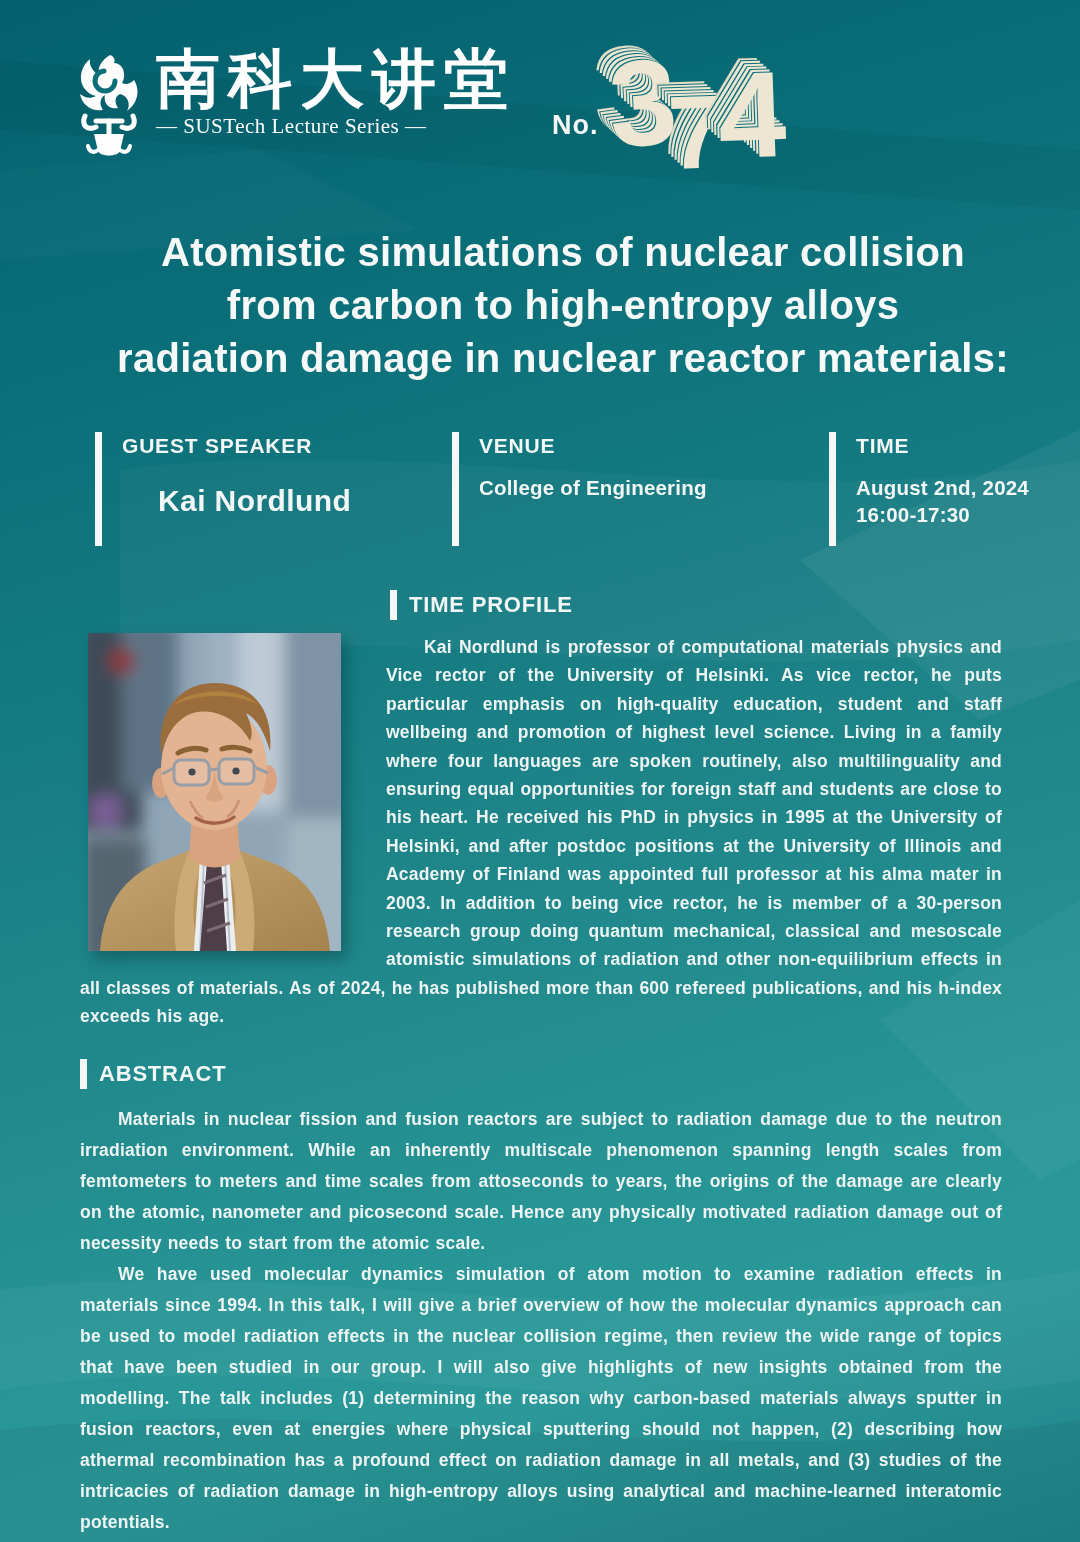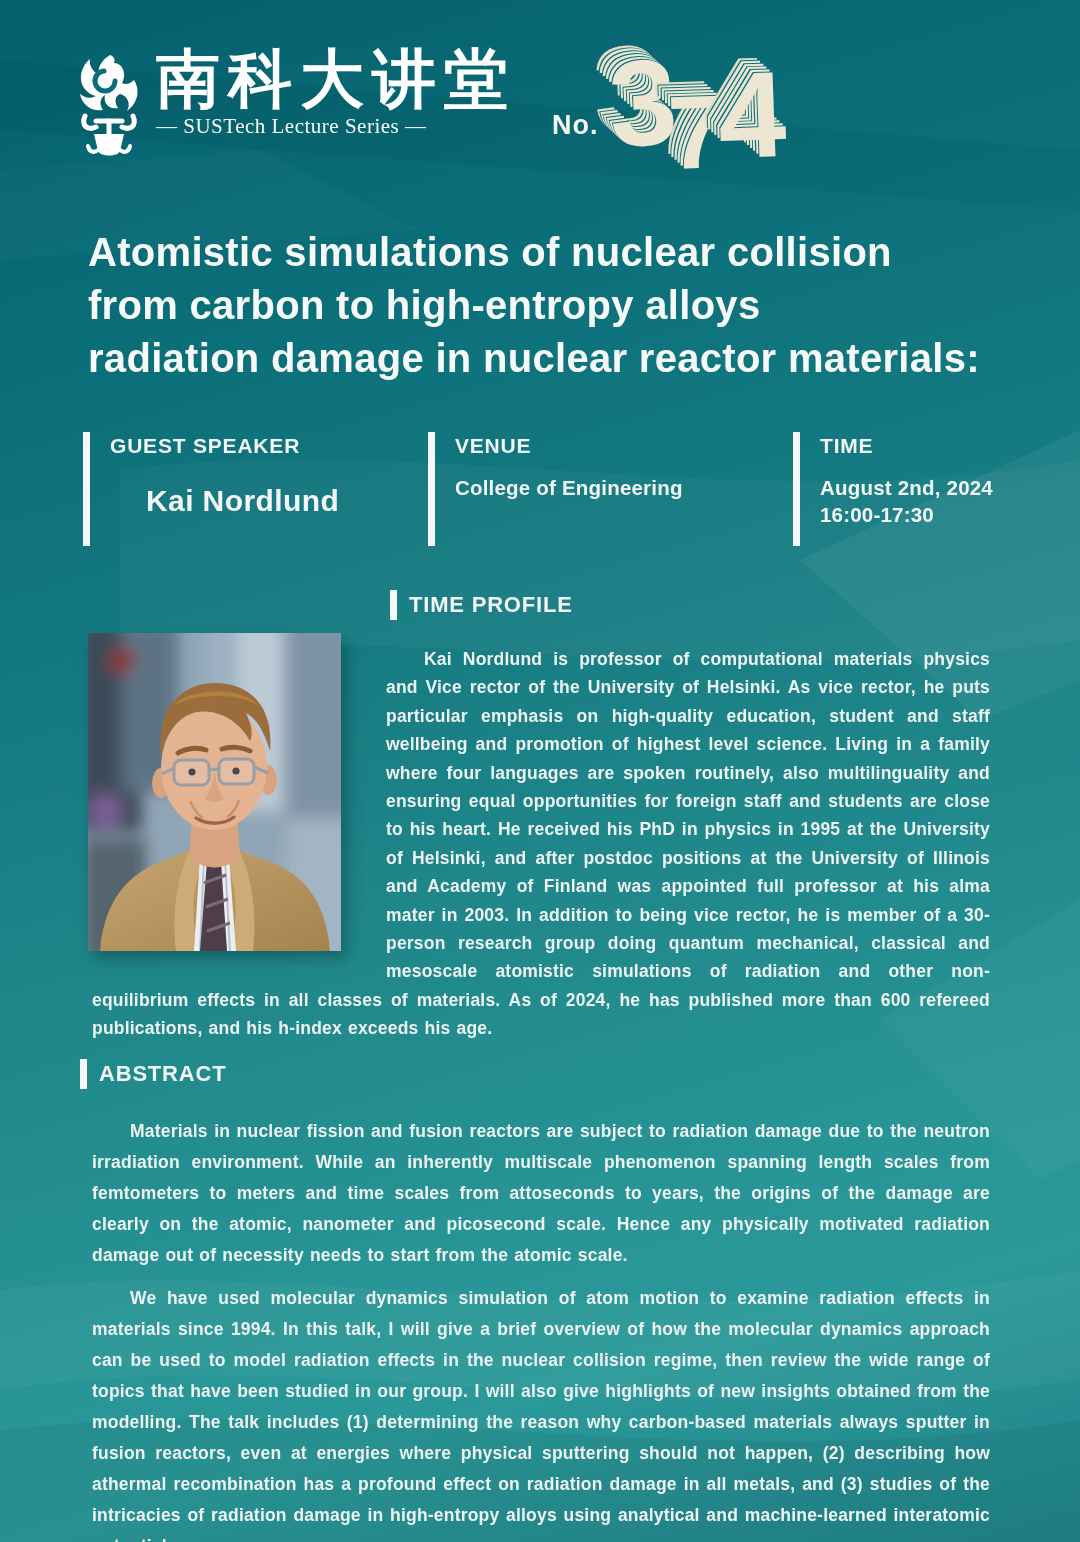--- a/index.html
+++ b/index.html
@@ -28,46 +28,46 @@
       -1px -1px 0 #0c6f79, -3px -3px 0 #ece6d3, -4px -4px 0 #0c6f79,
       -6px -6px 0 #ece6d3, -7px -7px 0 #0c6f79, -9px -9px 0 #ece6d3,
       -10px -10px 0 #0c6f79, -12px -12px 0 #ece6d3, -13px -13px 0 #0c6f79,
       -15px -15px 0 #e4ddc6;
   }
   .digit.d3{transform:rotate(-3deg);}
   .digit.d7{font-size:104px;transform:translateY(38px) rotate(-2deg);margin:0 -8px;}
   .digit.d4{transform:translateY(12px) rotate(-2deg);}
 
   
-  .title{position:absolute;left:88px;top:226px;width:950px;}
+  .title{position:absolute;left:88px;top:226px;width:950px;text-align:center;}
   .title-line{font-size:40px;line-height:53px;font-weight:700;letter-spacing:0.3px;color:#f6f9f7;}
 
   
-  .info-row{position:absolute;left:83px;top:432px;display:flex;}
+  .info-row{position:absolute;left:95px;top:432px;display:flex;gap:12px;}
   .info-col{border-left:7px solid #f5f8f6;padding-left:20px;min-height:114px;}
   .info-col.speaker{width:318px;}
   .info-col.venue{width:338px;}
   .info-col.time{width:220px;}
   .info-heading{font-size:21px;font-weight:700;letter-spacing:0.8px;margin-top:2px;}
   .speaker-name{font-size:30px;font-weight:700;margin-top:26px;letter-spacing:0.4px;margin-left:36px;}
   .info-lines{margin-top:16px;font-size:20.5px;font-weight:700;line-height:27px;letter-spacing:0.2px;}
 
   
   .section-heading{position:absolute;display:flex;align-items:center;}
   .heading-bar{width:7px;height:30px;background:#f5f8f6;margin-right:12px;}
   .heading-text{font-size:22px;font-weight:700;letter-spacing:0.8px;}
   .profile-heading{left:390px;top:590px;}
   .abstract-heading{left:80px;top:1059px;}
 
   
   .profile-body{position:absolute;left:80px;top:633px;width:922px;}
   .photo{float:left;width:253px;height:318px;margin:0 45px 14px 8px;box-shadow:6px 8px 14px rgba(0,40,45,0.35);}
   .photo svg{display:block;width:100%;height:100%;}
   .body-text{
-    margin:12px;font-size:17.5px;font-weight:700;line-height:28.4px;
+    margin:0;font-size:17.5px;font-weight:700;line-height:28.4px;
     text-align:justify;text-indent:38px;color:#eef4f2;word-spacing:1px;letter-spacing:0.2px;
   }
 
   
   .abstract-body{position:absolute;left:80px;top:1104px;width:922px;}
   .abstract-body .body-text{line-height:31px;}
 </style>
 </head>
 <body>
 

